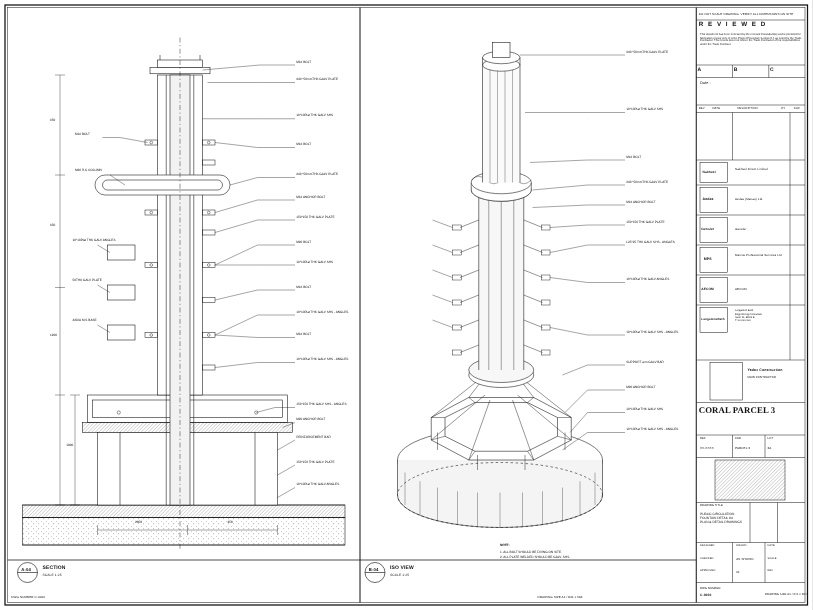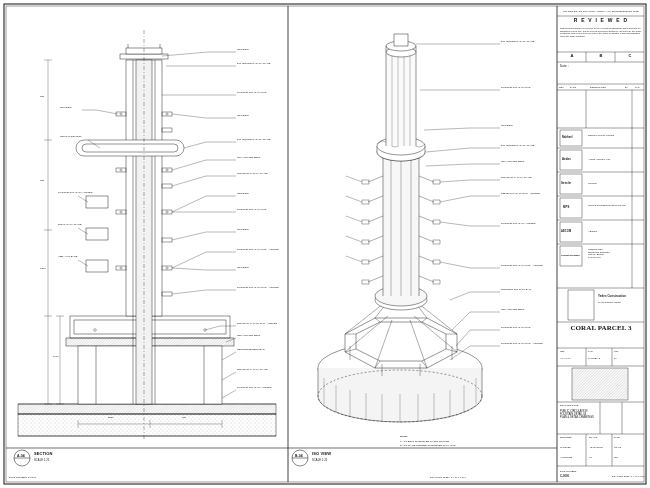--- a/index.html
+++ b/index.html
@@ -1,19 +1,19 @@
 <!DOCTYPE html>
 <html><head>
 <meta charset="utf-8">
 <style>
   html,body{margin:0;padding:0;background:#b9b9b9;}
   body{width:650px;height:488px;overflow:hidden;font-family:"Liberation Sans",sans-serif;}
   .sheet{position:absolute;left:0;top:0;width:650px;height:488px;background:#ffffff;}
   .txt{position:absolute;color:#111;font-size:2.6px;line-height:3.1px;letter-spacing:.1px;white-space:nowrap;}
-  .txt.c{text-align:center;}
+  .txt.c{}
   .lbl{position:absolute;color:#111;font-size:2.5px;line-height:2.9px;white-space:nowrap;}
   svg{position:absolute;left:0;top:0;overflow:visible;}
   .drw{stroke:#111;fill:none;}
 </style>
 </head>
 <body>
 
 <div class="sheet">
 
   <svg width="650" height="488">

